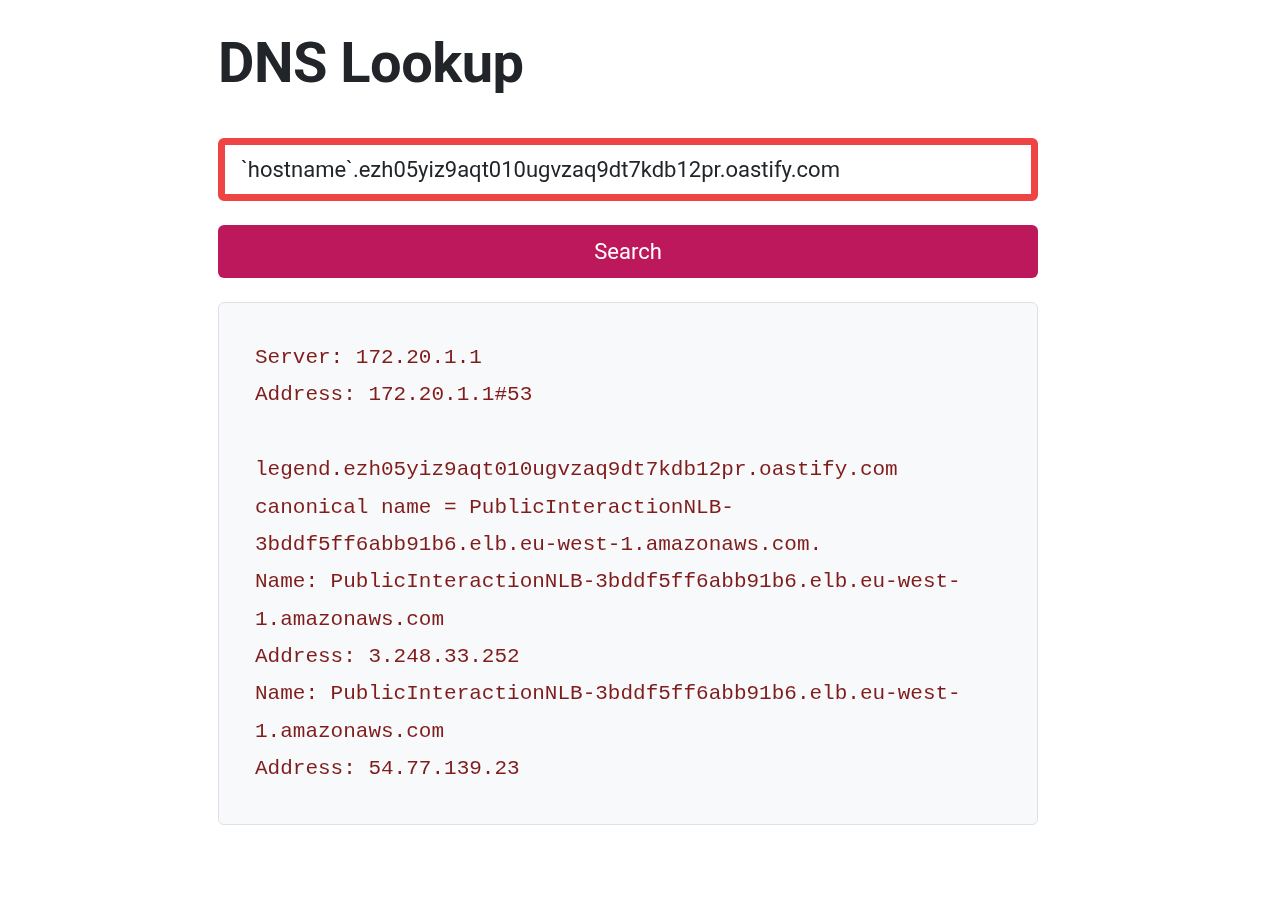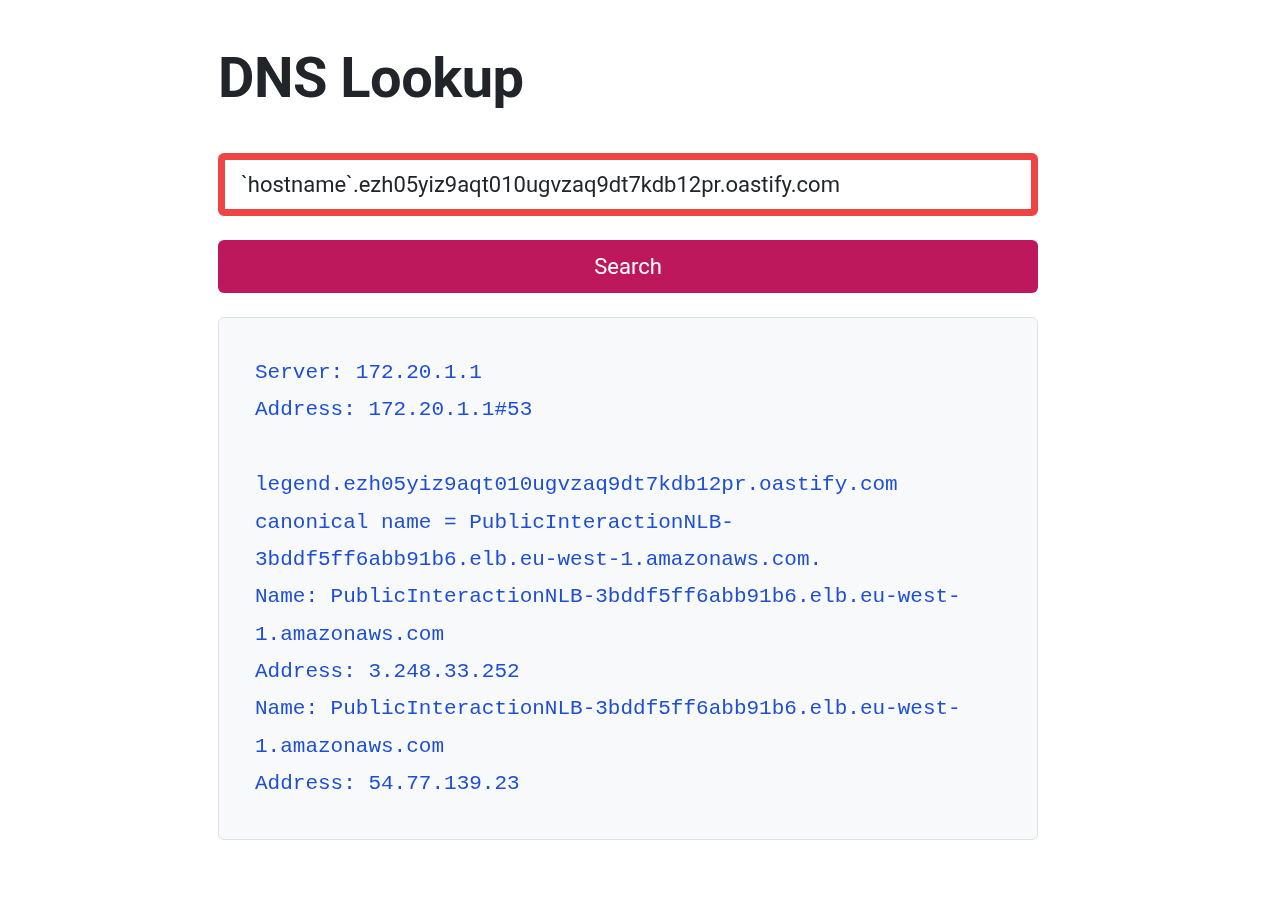--- a/index.html
+++ b/index.html
@@ -7,21 +7,21 @@
       margin: 0;
       padding: 0;
     }
     body {
       font-family: -apple-system, BlinkMacSystemFont, "Segoe UI", Roboto, "Helvetica Neue", Arial, sans-serif;
       background: #ffffff;
       color: #212529;
     }
     .container {
       max-width: 820px;
-      margin: 15px auto;
+      margin: 0 auto;
       padding: 30px 0 40px 0;
       margin-left: 218px;
     }
     h1 {
       font-size: 56px;
       font-weight: 700;
       margin-bottom: 42px;
       letter-spacing: -0.5px;
     }
     .search-input {
@@ -49,21 +49,21 @@
     }
     .output-box {
       background: #f8f9fa;
       border: 1px solid #dee2e6;
       border-radius: 6px;
       padding: 36px;
     }
     .output-code {
       font-family: "SFMono-Regular", Consolas, "Liberation Mono", Menlo, Courier, monospace;
       font-size: 21px;
-      color: #1d4ed8;
+      color: #7f1d1d;
       white-space: pre-wrap;
       word-break: break-word;
       line-height: 1.78;
     }
   </style>
 </head>
 <body>
 
 <div class="container">
   <h1>DNS Lookup</h1>

